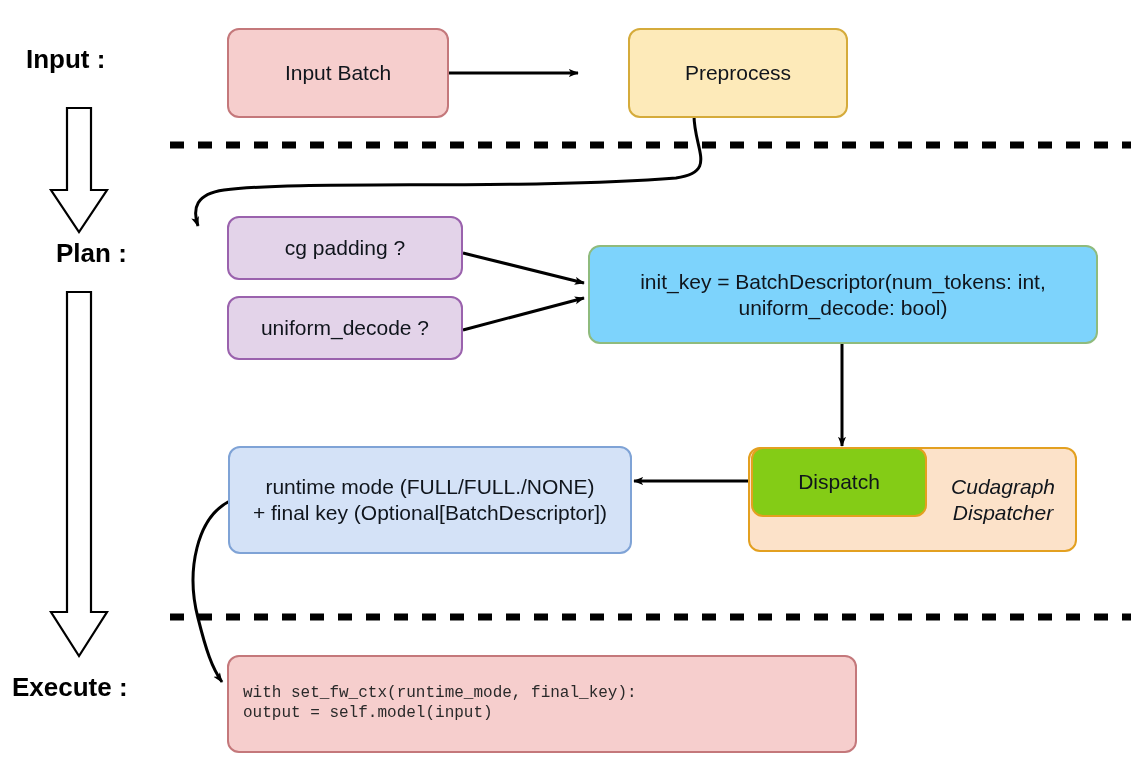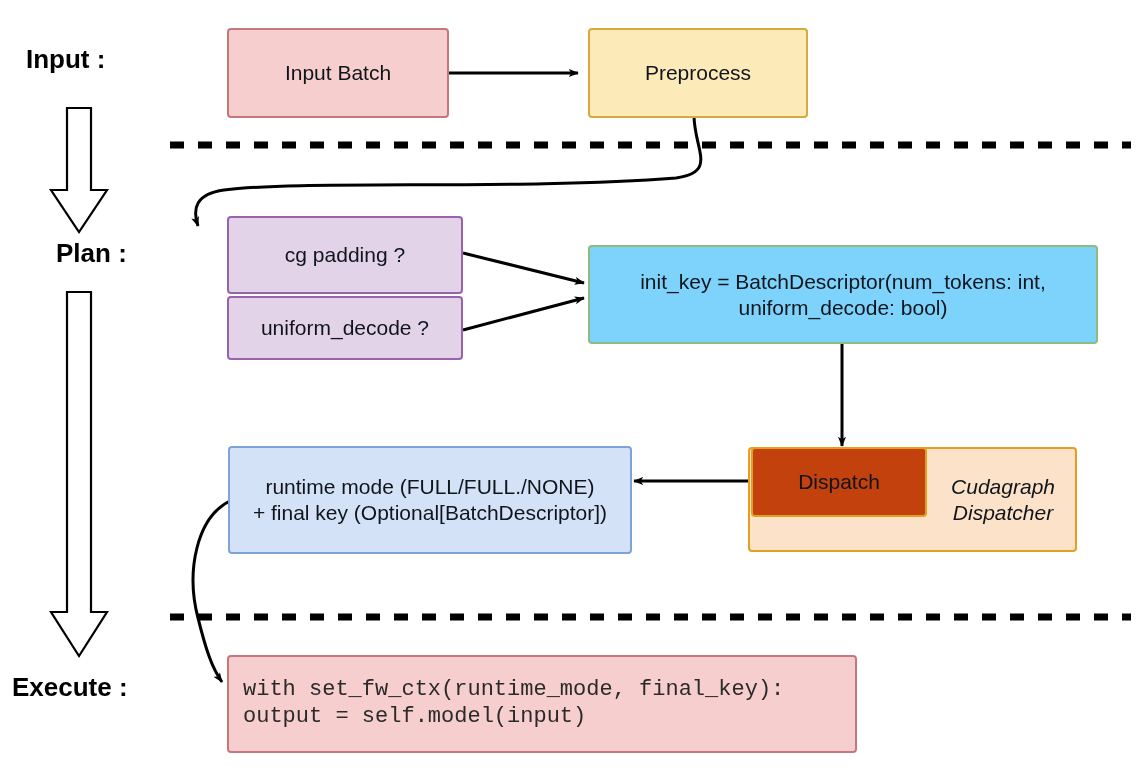--- a/index.html
+++ b/index.html
@@ -32,37 +32,38 @@
     color: #000000;
     white-space: nowrap;
   }
   .node {
     position: absolute;
     box-sizing: border-box;
     display: flex;
     align-items: center;
     justify-content: center;
     text-align: center;
-    border-radius: 4px;
+    border-radius: 12px;
     border-style: solid;
     border-width: 2px;
     font-family: "Liberation Sans", sans-serif;
     font-size: 21px;
     color: #10151c;
     line-height: 1.22;
     padding: 4px 10px;
     white-space: pre-line;
   }
   .node-pink {
     background: #f6cecd;
     border-color: #c4787b;
   }
   .node-yellow {
     background: #fdeab9;
     border-color: #d5ab3b;
+    margin-left: 40px;
   }
   .node-purple {
     background: #e3d3e9;
     border-color: #9a62ad;
   }
   .node-green {
     background: #7dd3fc;
     border-color: #8fbb7d;
   }
   .node-blue {
@@ -70,28 +71,28 @@
     border-color: #7fa3d6;
   }
   .node-orange-outer {
     background: #fce2c9;
     border-color: #e3a020;
     align-items: center;
     justify-content: flex-end;
     padding-right: 16px;
   }
   .node-orange-inner {
-    background: #c2410c;
+    background: #84cc16;
     border-color: #e3a020;
   }
   .node-code {
     background: #f6cecd;
     border-color: #c4787b;
     font-family: "Liberation Mono", "DejaVu Sans Mono", monospace;
-    font-size: 22px;
+    font-size: 16px;
     justify-content: flex-start;
     text-align: left;
     padding-left: 14px;
     color: #2a2a2a;
   }
   .orange-label {
     position: absolute;
     right: 20px;
     top: 50%;
     transform: translateY(-50%);
@@ -137,21 +138,21 @@
   </svg>
 
   <div class="stage-label" style="left:26px; top:44px;">Input :</div>
   <div class="stage-label" style="left:56px; top:238px;">Plan :</div>
   <div class="stage-label" style="left:12px; top:672px;">Execute :</div>
 
   <div class="node node-pink" style="left:227px; top:28px; width:222px; height:90px;">Input Batch</div>
 
   <div class="node node-yellow" style="left:588px; top:28px; width:220px; height:90px;">Preprocess</div>
 
-  <div class="node node-purple" style="left:227px; top:216px; width:236px; height:78px;">cg padding ?</div>
+  <div class="node node-purple" style="left:227px; top:216px; width:236px; height:64px;">cg padding ?</div>
 
   <div class="node node-purple" style="left:227px; top:296px; width:236px; height:64px;">uniform_decode ?</div>
 
   <div class="node node-green" style="left:588px; top:245px; width:510px; height:99px;">init_key = BatchDescriptor(num_tokens: int,
 uniform_decode: bool)</div>
 
   <div class="node node-orange-outer" style="left:748px; top:447px; width:329px; height:105px;font-style:italic;">
     <span class="orange-label">Cudagraph
 Dispatcher</span>
   </div>

